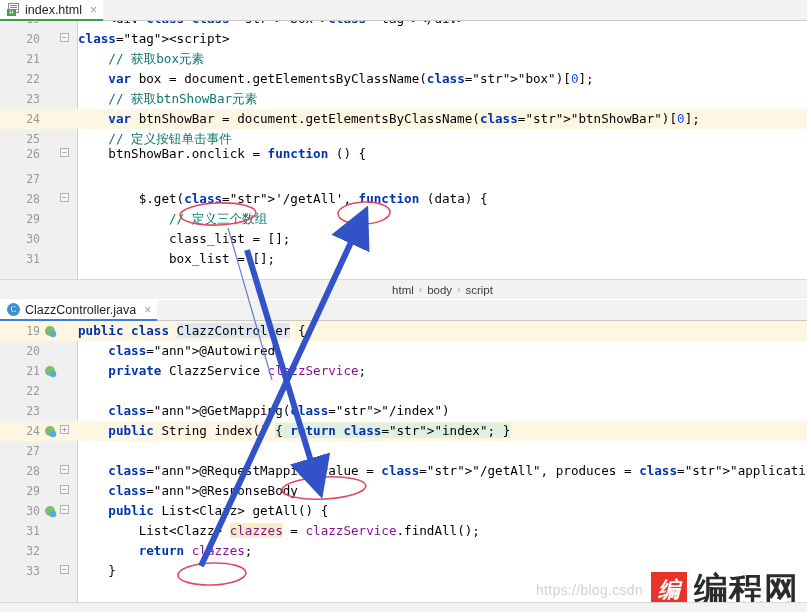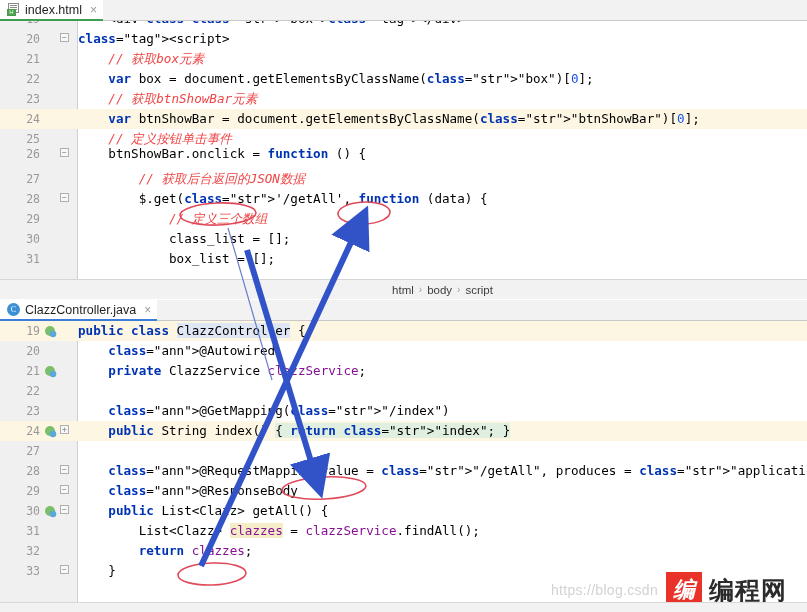--- a/index.html
+++ b/index.html
@@ -94,21 +94,21 @@
     font-size: 12.6px; white-space: pre; color: #000000;
   }
   .row.hl { background: #fdf6e3; }
 
   .vline {
     position: absolute; width: 1px; background: #cfcfcf;
   }
 
   
   .kw   { color: #0033b3; font-weight: bold; }
-  .cmt  { color: #ef4444; font-style: italic; }
+  .cmt  { color: #0f766e; }
   .num  { color: #1750eb; }
   .fn   { color: #000000; }
   .fld  { color: #871094; }
   .hlsel{ background: #dfe7f5; }
   .hlgreen{ background: #e0efe0; }
   .hlyellow{ background: #f5edc8; }
 
   
   .breadcrumb {
     position: absolute; left: 0; width: 807px; height: 20px;
@@ -131,22 +131,22 @@
     font-size: 14px; color: #d2d2d2; letter-spacing: .3px;
     margin-right: 8px; font-family: "Liberation Sans", sans-serif;
   }
   .wm-logo {
     width: 36px; height: 36px; background: #e8322a; color: #ffffff;
     font-size: 22px; font-weight: bold; font-style: italic;
     display: flex; align-items: center; justify-content: center;
     font-family: "Liberation Serif", serif;
   }
   .wm-text {
-    margin-left: 7px; margin-right: 20px;
-    font-size: 25px; font-weight: bold; color: #2b2b2b;
+    margin-left: 7px; margin-right: 8px;
+    font-size: 34px; font-weight: bold; color: #2b2b2b;
     font-family: "DejaVu Sans", sans-serif; letter-spacing: 1px;
   }
   .bottom-strip {
     position: absolute; left: 0; bottom: 0; width: 807px; height: 10px;
     background: #f2f2f2; border-top: 1px solid #d9d9d9;
   }
 </style>
 </head>
 <body>
 
@@ -227,21 +227,20 @@
         <div class="ln">25</div>
         <div class="code"><span class="cmt">    // 定义按钮单击事件</span></div>
       </div>
       <div class="row" style="top: 144px;">
         <div class="ln">26</div>
         <div class="fold">−</div>
         <div class="code">    btnShowBar.onclick = <span class="kw">function</span> () {</div>
       </div>
       <div class="row" style="top: 169px;">
         <div class="ln">27</div>
-        <div class="code"><span class="cmt">        // 获取后台返回的JSON数据</span></div>
       </div>
       <div class="row" style="top: 189px;">
         <div class="ln">28</div>
         <div class="fold">−</div>
         <div class="code">        $.get(<span <span="" class="kw">class</span>="str"&gt;'/getAll', <span class="kw">function</span> (data) {</div>
       </div>
       <div class="row" style="top: 209px;">
         <div class="ln">29</div>
         <div class="code"><span class="cmt">            // 定义三个数组</span></div>
       </div>

